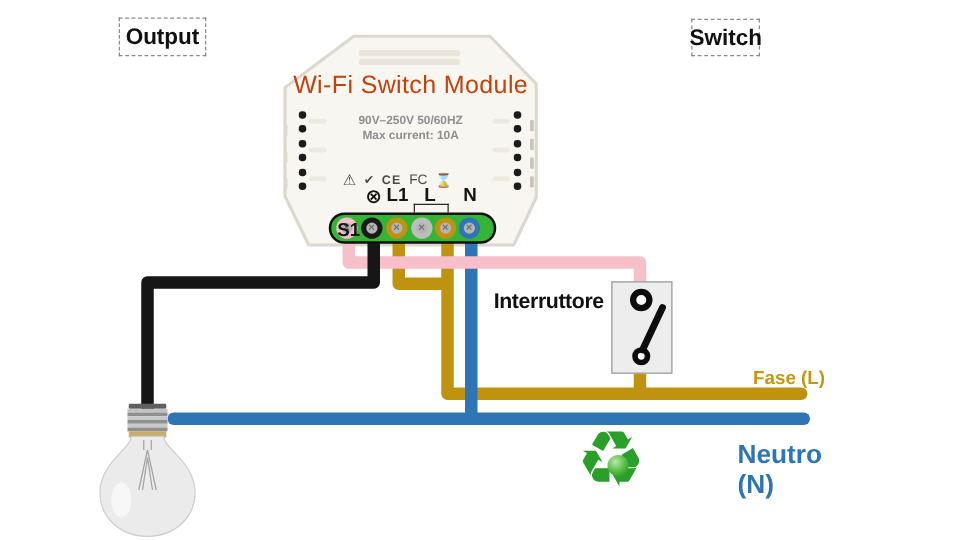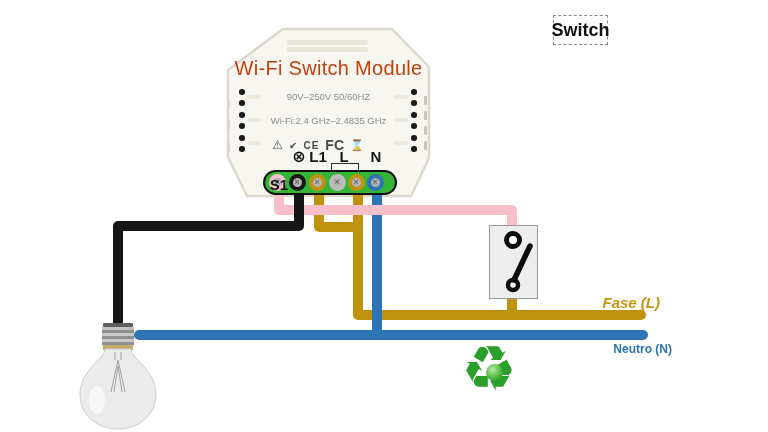--- a/index.html
+++ b/index.html
@@ -4,21 +4,21 @@
 <style>
   html,body{margin:0;padding:0;background:#fff;}
   #stage{position:relative;width:768px;height:432px;background:#ffffff;overflow:hidden;
          font-family:"Liberation Sans","DejaVu Sans",sans-serif;}
   .abs{position:absolute;}
   .dashedbox{border:1px dashed #8a8a8a;display:flex;align-items:center;justify-content:center;
              font-weight:bold;font-size:18px;color:#111;background:#fff;}
   
   .mod-title{left:227px;top:57px;width:203px;text-align:center;font-size:20px;font-weight:500;
              color:#c2410c;letter-spacing:.3px;z-index:2;}
-  .spec{left:227px;width:203px;text-align:center;font-size:9.5px;font-weight:400;color:#8e8e8e;z-index:2;}
+  .spec{left:227px;width:203px;text-align:center;font-size:9.5px;font-weight:700;color:#8e8e8e;z-index:2;}
   .icon-row{left:258px;top:137px;width:120px;display:flex;justify-content:center;align-items:center;
             gap:6px;color:#4a4a4a;z-index:2;}
   .dot{width:5.5px;height:5.5px;border-radius:50%;background:#1b1b1b;z-index:2;}
   .dash{width:14px;height:3.5px;border-radius:2px;background:#ecead f;background:#eceadf;z-index:2;}
   .tick{width:3px;height:9px;border-radius:1px;z-index:2;}
   .vent{left:287px;width:81px;height:4.5px;border-radius:2px;background:#e9e5db;z-index:2;}
   .tlabel{top:148px;font-size:15px;font-weight:bold;color:#151515;text-align:center;z-index:7;}
   
   .tblock{left:263px;top:170px;width:134px;height:25px;background:#35b535;border:2px solid #101010;
           border-radius:13px;z-index:6;box-sizing:border-box;}
@@ -35,39 +35,42 @@
   .recycle{font-size:62px;line-height:64px;color:#2aa02a;z-index:8;}
   .globe{left:486px;top:364px;width:17px;height:17px;border-radius:50%;z-index:9;
          background:radial-gradient(circle at 38% 32%, #b9e8a9, #4cb83c 55%, #1f8a1f);}
   svg{display:block;}
 </style>
 </head>
 <body>
 
 <div id="stage">
 
+  <div class="abs dashedbox" style="left:95px;top:14px;width:68px;height:29px;">
+    <span>Output</span>
+  </div>
   <div class="abs dashedbox" style="left:553px;top:15px;width:53px;height:28px;">
     <span>Switch</span>
   </div>
 
   <svg class="abs" style="left:225px;top:26px;z-index:1;" width="206" height="172" viewBox="0 0 206 172">
     <polygon points="58,3 167,3 204,41 204,132 186,170 22,170 3,131 3,44" fill="#f8f6f1" stroke="#dcd8ce" stroke-width="2.5" stroke-linejoin="round"></polygon>
   </svg>
   <div class="abs vent" style="top:40px;"></div>
   <div class="abs vent" style="top:47px;"></div>
 
   <div class="abs mod-title">Wi-Fi Switch Module</div>
   <div class="abs spec" style="top:91px;">90V–250V  50/60HZ</div>
-  <div class="abs spec" style="top:115px;">Wi-Fi:2.4 GHz–2.4835 GHz</div>
+  <div class="abs spec" style="top:103px;">Max current: 10A</div>
 
   <div class="abs icon-row">
     <span style="font-size:12px;">⚠</span>
     <span style="font-size:10px;">✔</span>
     <span style="font-size:10px;font-weight:bold;letter-spacing:1px;text-align:right;">CE</span>
-    <span style="font-size:14px;font-weight:bold;">FC</span>
+    <span style="font-size:11px;font-weight:normal;">FC</span>
     <span style="font-size:11px;">⌛</span>
   </div>
 
   <div class="abs dot" style="left:239px;top:89px;"></div>
   <div class="abs dot" style="left:239px;top:100px;"></div>
   <div class="abs dot" style="left:239px;top:112px;"></div>
   <div class="abs dot" style="left:239px;top:123px;"></div>
   <div class="abs dot" style="left:239px;top:135px;"></div>
   <div class="abs dot" style="left:239px;top:146px;"></div>
   <div class="abs dot" style="left:411px;top:89px;"></div>
@@ -116,23 +119,24 @@
     <span class="term" style="left:101.5px;border-color:#2e75b5;">×</span>
   </div>
 
   <div class="abs swbox">
     <svg width="47" height="72" viewBox="0 0 47 72">
       <circle cx="23" cy="14" r="6.5" fill="#fff" stroke="#0d0d0d" stroke-width="5"></circle>
       <circle cx="23" cy="59" r="5" fill="#fff" stroke="#0d0d0d" stroke-width="4.5"></circle>
       <line x1="24" y1="54" x2="40" y2="20" stroke="#0d0d0d" stroke-width="5.5" stroke-linecap="round"></line>
     </svg>
   </div>
+  <div class="abs biglabel" style="left:383px;top:231px;width:100px;text-align:right;font-size:17px;letter-spacing:-0.3px;">Interruttore</div>
 
-  <div class="abs biglabel fase" style="left:590px;top:294px;width:70px;text-align:right;font-size:15px;font-style:italic;">Fase (L)</div>
-  <div class="abs biglabel neutro" style="left:590px;top:342px;width:82px;text-align:right;font-size:12px;">Neutro (N)</div>
+  <div class="abs biglabel fase" style="left:590px;top:294px;width:70px;text-align:right;font-size:15px;">Fase (L)</div>
+  <div class="abs biglabel neutro" style="left:590px;top:352px;width:82px;font-size:21px;">Neutro (N)</div>
 
   <svg class="abs" style="left:75px;top:300px;z-index:7;" width="85" height="132" viewBox="0 0 85 132">
     <rect x="28" y="23" width="30" height="4" rx="1" fill="#5f5f5f"></rect>
     <rect x="27" y="27" width="32" height="3" fill="#c2c2c2"></rect>
     <rect x="27" y="30" width="32" height="3" fill="#8f8f8f"></rect>
     <rect x="27" y="33" width="32" height="3" fill="#c9c9c9"></rect>
     <rect x="27" y="36" width="32" height="3" fill="#8f8f8f"></rect>
     <rect x="27" y="39" width="32" height="3" fill="#c9c9c9"></rect>
     <rect x="27" y="42" width="32" height="3" fill="#8f8f8f"></rect>
     <rect x="28" y="45" width="30" height="5" fill="#c5ae6a"></rect>

